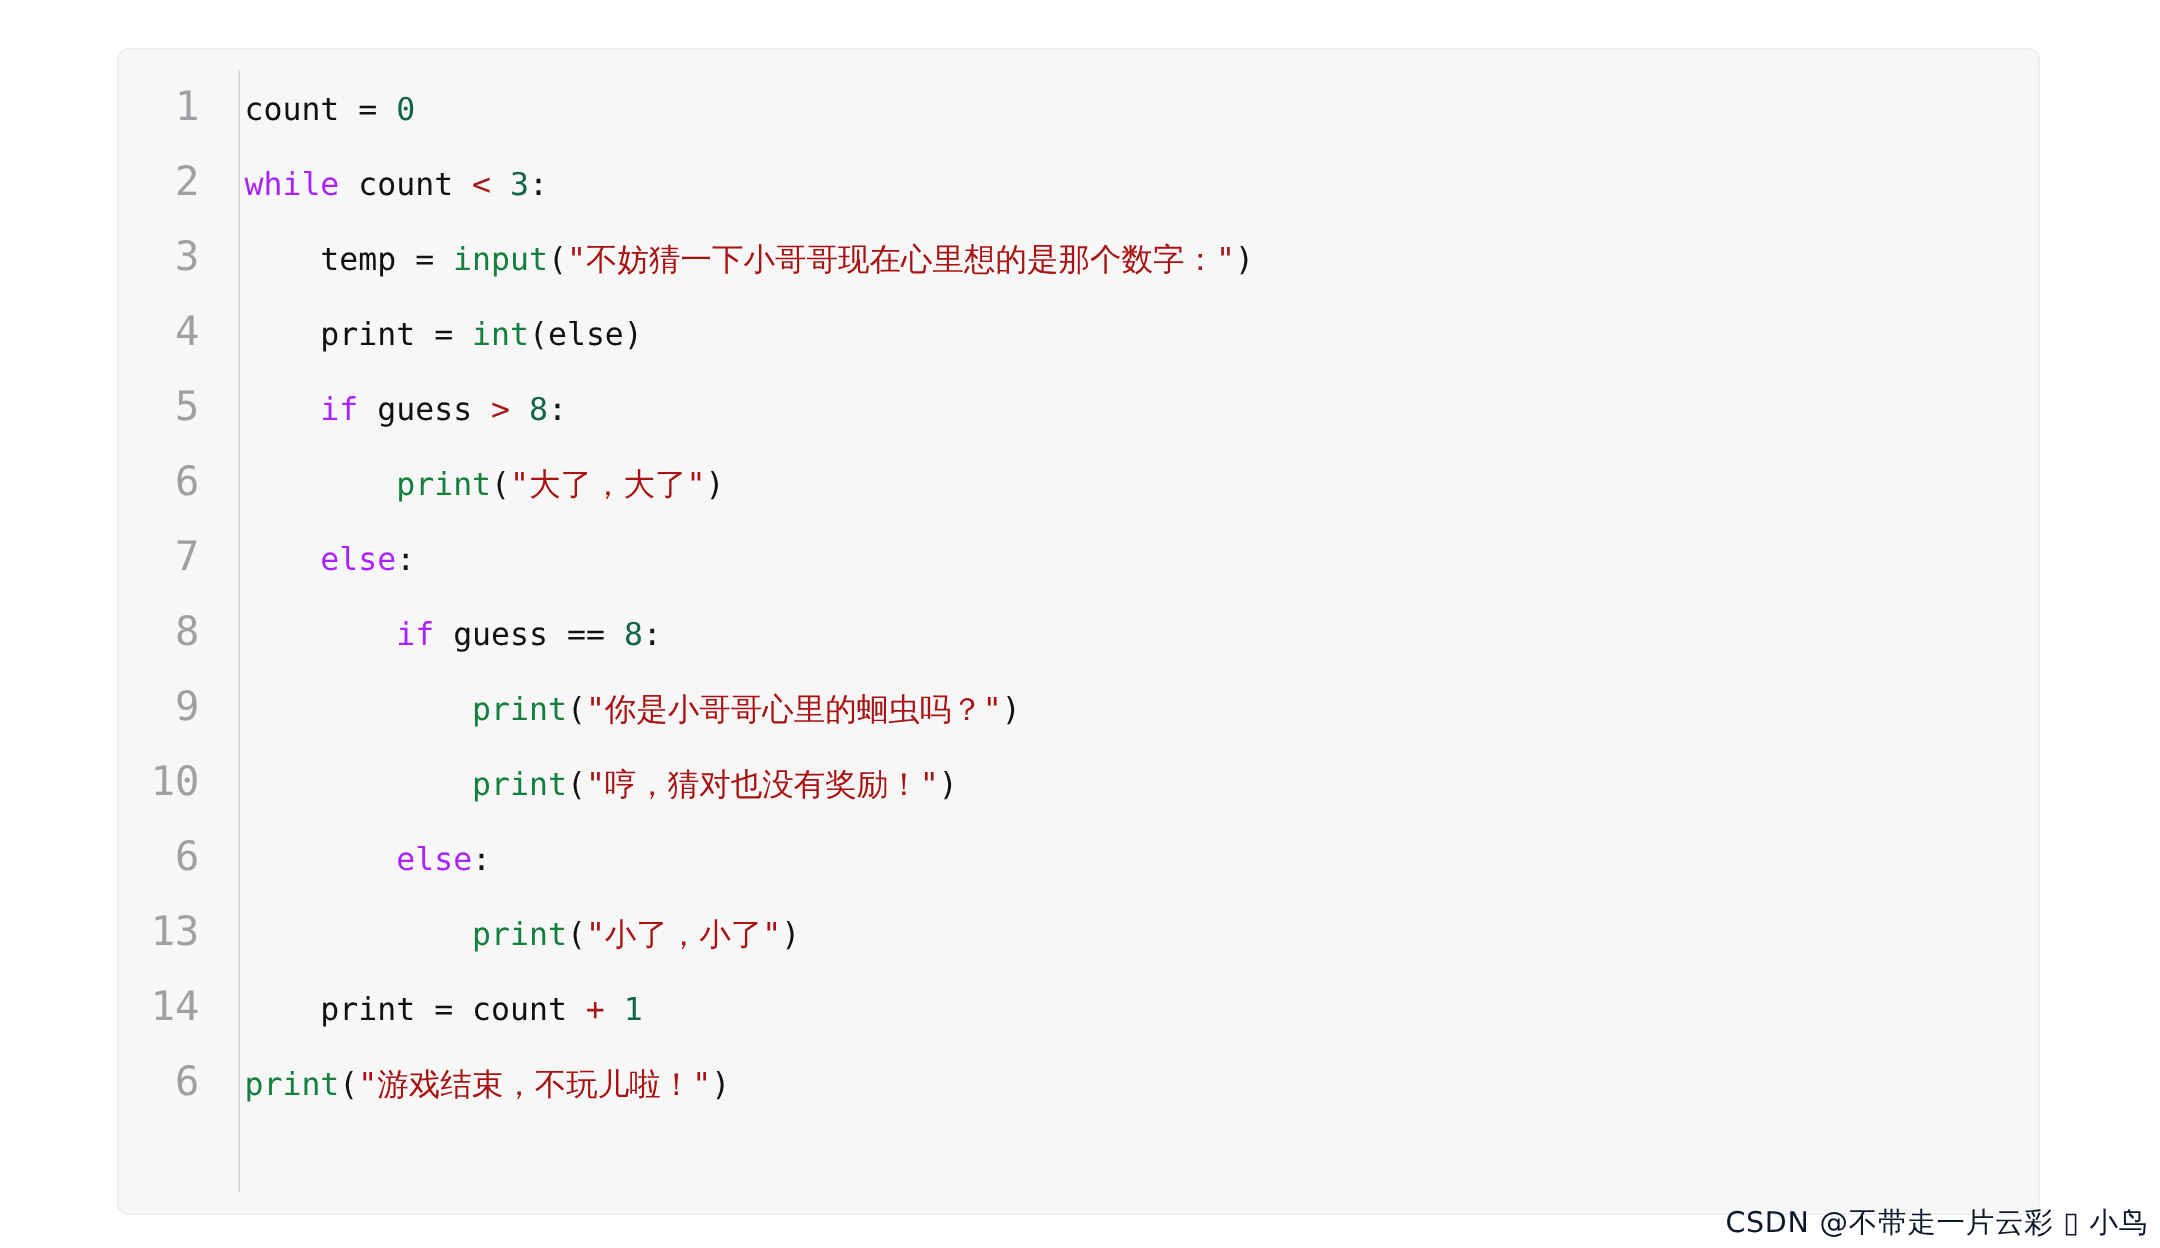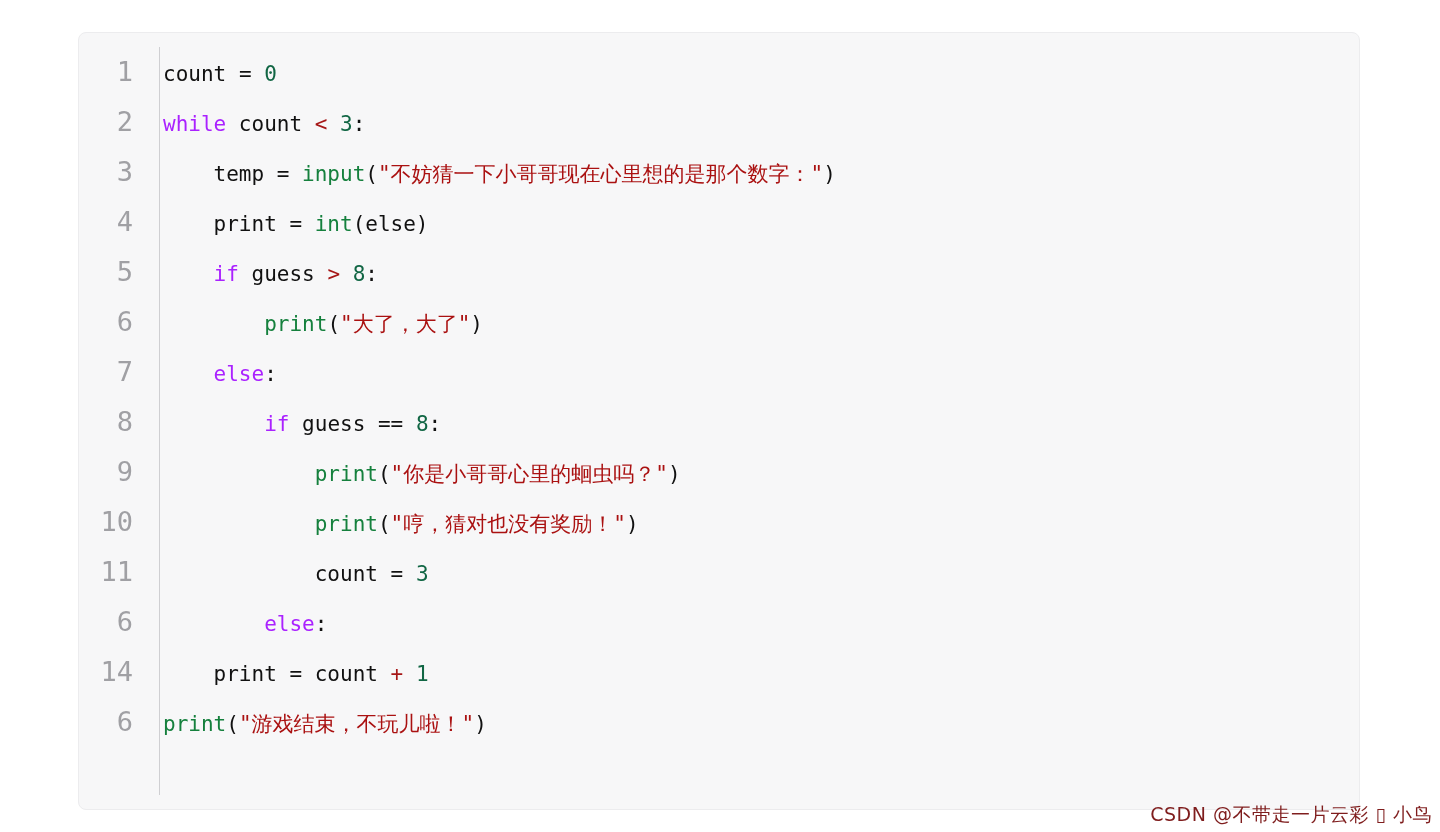--- a/index.html
+++ b/index.html
@@ -85,21 +85,21 @@
   .tok-plain   { color: #111111; }
   .tok-punc    { color: #111111; }
 
   
   #watermark {
     position: absolute;
     right: 8px;
     bottom: 4px;
     font-family: "DejaVu Sans", "Liberation Sans", sans-serif;
     font-size: 19px;
-    color: #7f1d1d;
+    color: #0f172a;
     letter-spacing: 0.5px;
     white-space: nowrap;
   }
 </style>
 </head>
 <body>
 
 <div id="code-block">
   <div id="code-scroll">
     <div id="gutter-divider"></div>
@@ -138,26 +138,26 @@
         </div>
         <div class="code-line">
           <div class="line-number">9</div>
           <div class="line-code"><span class="tok-plain">            </span><span class="tok-builtin">print</span><span class="tok-punc">(</span><span class="tok-str">"你是小哥哥心里的蛔虫吗？"</span><span class="tok-punc">)</span></div>
         </div>
         <div class="code-line">
           <div class="line-number">10</div>
           <div class="line-code"><span class="tok-plain">            </span><span class="tok-builtin">print</span><span class="tok-punc">(</span><span class="tok-str">"哼，猜对也没有奖励！"</span><span class="tok-punc">)</span></div>
         </div>
         <div class="code-line">
-          <div class="line-number">11</div>
-          <div class="line-code"><span class="tok-plain">            count = </span><span class="tok-num">3</span></div>
+          <div class="line-number">6</div>
+          <div class="line-code"><span class="tok-plain">        </span><span class="tok-kw">else</span><span class="tok-plain">:</span></div>
         </div>
         <div class="code-line">
-          <div class="line-number">6</div>
-          <div class="line-code"><span class="tok-plain">        </span><span class="tok-kw">else</span><span class="tok-plain">:</span></div>
+          <div class="line-number">13</div>
+          <div class="line-code"><span class="tok-plain">            </span><span class="tok-builtin">print</span><span class="tok-punc">(</span><span class="tok-str">"小了，小了"</span><span class="tok-punc">)</span></div>
         </div>
         <div class="code-line">
           <div class="line-number">14</div>
           <div class="line-code"><span class="tok-plain">    print = count </span><span class="tok-op">+</span><span class="tok-plain"> </span><span class="tok-num">1</span></div>
         </div>
         <div class="code-line">
           <div class="line-number">6</div>
           <div class="line-code"><span class="tok-builtin">print</span><span class="tok-punc">(</span><span class="tok-str">"游戏结束，不玩儿啦！"</span><span class="tok-punc">)</span></div>
         </div>
       </div>

